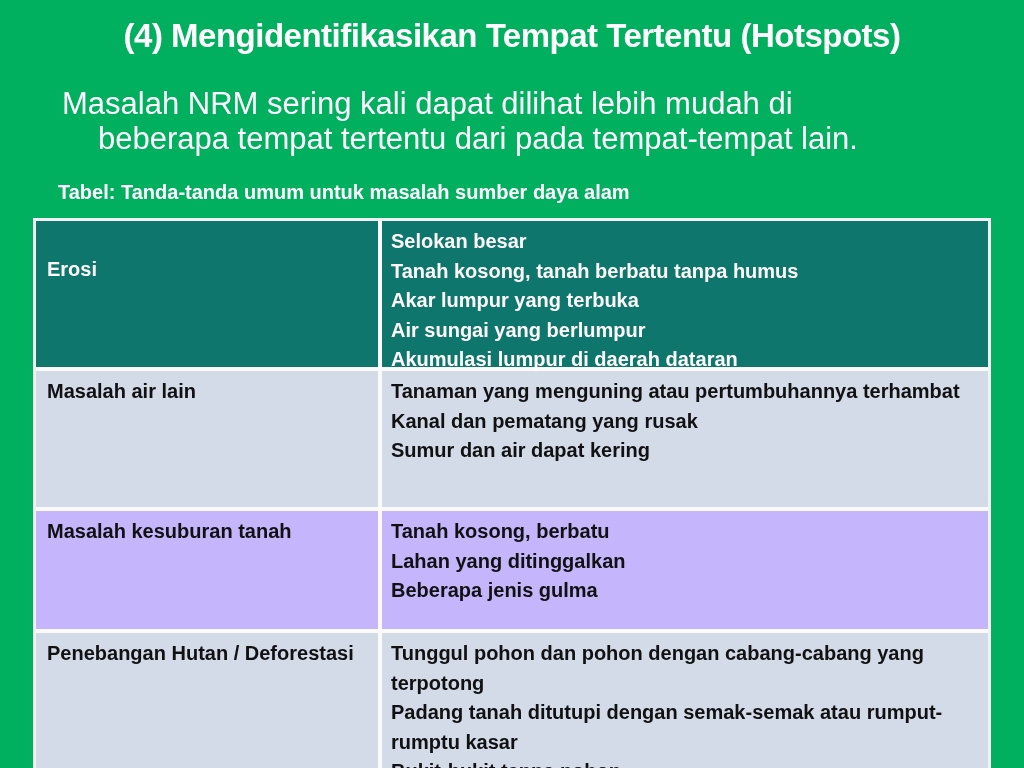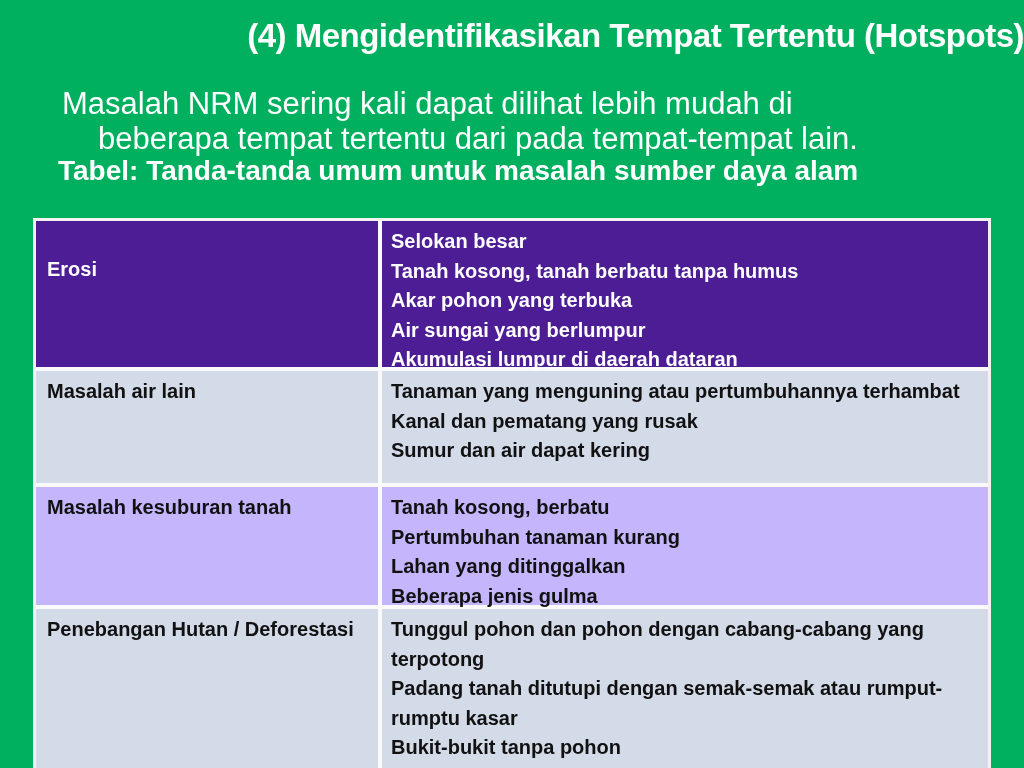--- a/index.html
+++ b/index.html
@@ -8,80 +8,80 @@
     width: 1024px;
     height: 768px;
     background: #00B05F;
     overflow: hidden;
     font-family: "Liberation Sans", sans-serif;
   }
   .slide-title {
     position: absolute;
     top: 14px; left: 0;
     width: 1024px;
-    text-align: right;
+    text-align: center;
     color: #FFFFFF;
     font-size: 33px;
     font-weight: bold;
     letter-spacing: -0.5px;
     line-height: 44px;
   }
   .intro {
     position: absolute;
     top: 86px; left: 62px;
     width: 830px;
     padding-left: 36px;
     text-indent: -36px;
     box-sizing: border-box;
     color: #FFFFFF;
     font-size: 31px;
     font-weight: normal;
     line-height: 35px;
   }
   .caption {
     position: absolute;
-    top: 155px; left: 58px;
+    top: 176px; left: 58px;
     color: #FFFFFF;
-    font-size: 28px;
+    font-size: 20px;
     font-weight: bold;
     line-height: 32px;
   }
   .tbl {
     position: absolute;
     left: 33px; top: 218px;
     width: 958px;
     box-sizing: border-box;
     border: 3px solid #F2F2F2;
     background: #FAFAFA;
   }
   .row { display: flex; gap: 4px; }
   .row + .row { margin-top: 4px; }
   .row:nth-child(1) { height: 146px; }
-  .row:nth-child(2) { height: 112px; }
+  .row:nth-child(2) { height: 136px; }
   .row:nth-child(3) { height: 118px; }
   .row:nth-child(4) { height: 190px; }
   .cell-label {
     width: 342px;
     flex: 0 0 342px;
     box-sizing: border-box;
     padding: 6px 10px 6px 11px;
     font-size: 20px;
     font-weight: bold;
     line-height: 29px;
   }
   .cell-signs {
     flex: 1 1 auto;
     box-sizing: border-box;
     padding: 6px 10px 6px 9px;
     font-size: 20px;
     font-weight: bold;
     line-height: 29.5px;
   }
   .row-header .cell-label,
-  .row-header .cell-signs { background: #4c1d95; color: #FFFFFF; }
+  .row-header .cell-signs { background: #0f766e; color: #FFFFFF; }
   .row-header .cell-label { padding-top: 34px; }
   .band-a .cell-label,
   .band-a .cell-signs { background: #D3DAE8; color: #111111; }
   .band-b .cell-label,
   .band-b .cell-signs { background: #c4b5fd; color: #111111; }
   .sign-line { display: block; }
 </style>
 </head>
 <body>
 
@@ -91,40 +91,39 @@
   <div class="intro">Masalah NRM sering kali dapat dilihat lebih mudah di beberapa tempat tertentu dari pada tempat-tempat lain.</div>
 
   <div class="caption">Tabel: Tanda-tanda umum untuk masalah sumber daya alam</div>
 
   <div class="tbl" id="signs-table">
   <div class="row row-header">
     <div class="cell-label">Erosi</div>
     <div class="cell-signs">
           <div class="sign-line">Selokan besar</div>
           <div class="sign-line">Tanah kosong, tanah berbatu tanpa humus</div>
-          <div class="sign-line">Akar pohon yang terbuka</div>
+          <div class="sign-line">Akar lumpur yang terbuka</div>
           <div class="sign-line">Air sungai yang berlumpur</div>
           <div class="sign-line">Akumulasi lumpur di daerah dataran</div>
         </div>
   </div>
 
   <div class="row band-a">
     <div class="cell-label">Masalah air lain</div>
     <div class="cell-signs">
           <div class="sign-line">Tanaman yang menguning atau pertumbuhannya terhambat</div>
           <div class="sign-line">Kanal dan pematang yang rusak</div>
           <div class="sign-line">Sumur dan air dapat kering</div>
         </div>
   </div>
 
   <div class="row band-b">
     <div class="cell-label">Masalah kesuburan tanah</div>
     <div class="cell-signs">
           <div class="sign-line">Tanah kosong, berbatu</div>
-          <div class="sign-line">Pertumbuhan tanaman kurang</div>
           <div class="sign-line">Lahan yang ditinggalkan</div>
           <div class="sign-line">Beberapa jenis gulma</div>
         </div>
   </div>
 
   <div class="row band-a">
     <div class="cell-label">Penebangan Hutan / Deforestasi</div>
     <div class="cell-signs">
           <div class="sign-line">Tunggul pohon dan pohon dengan cabang-cabang yang terpotong</div>
           <div class="sign-line">Padang tanah ditutupi dengan semak-semak atau rumput-rumptu kasar</div>

